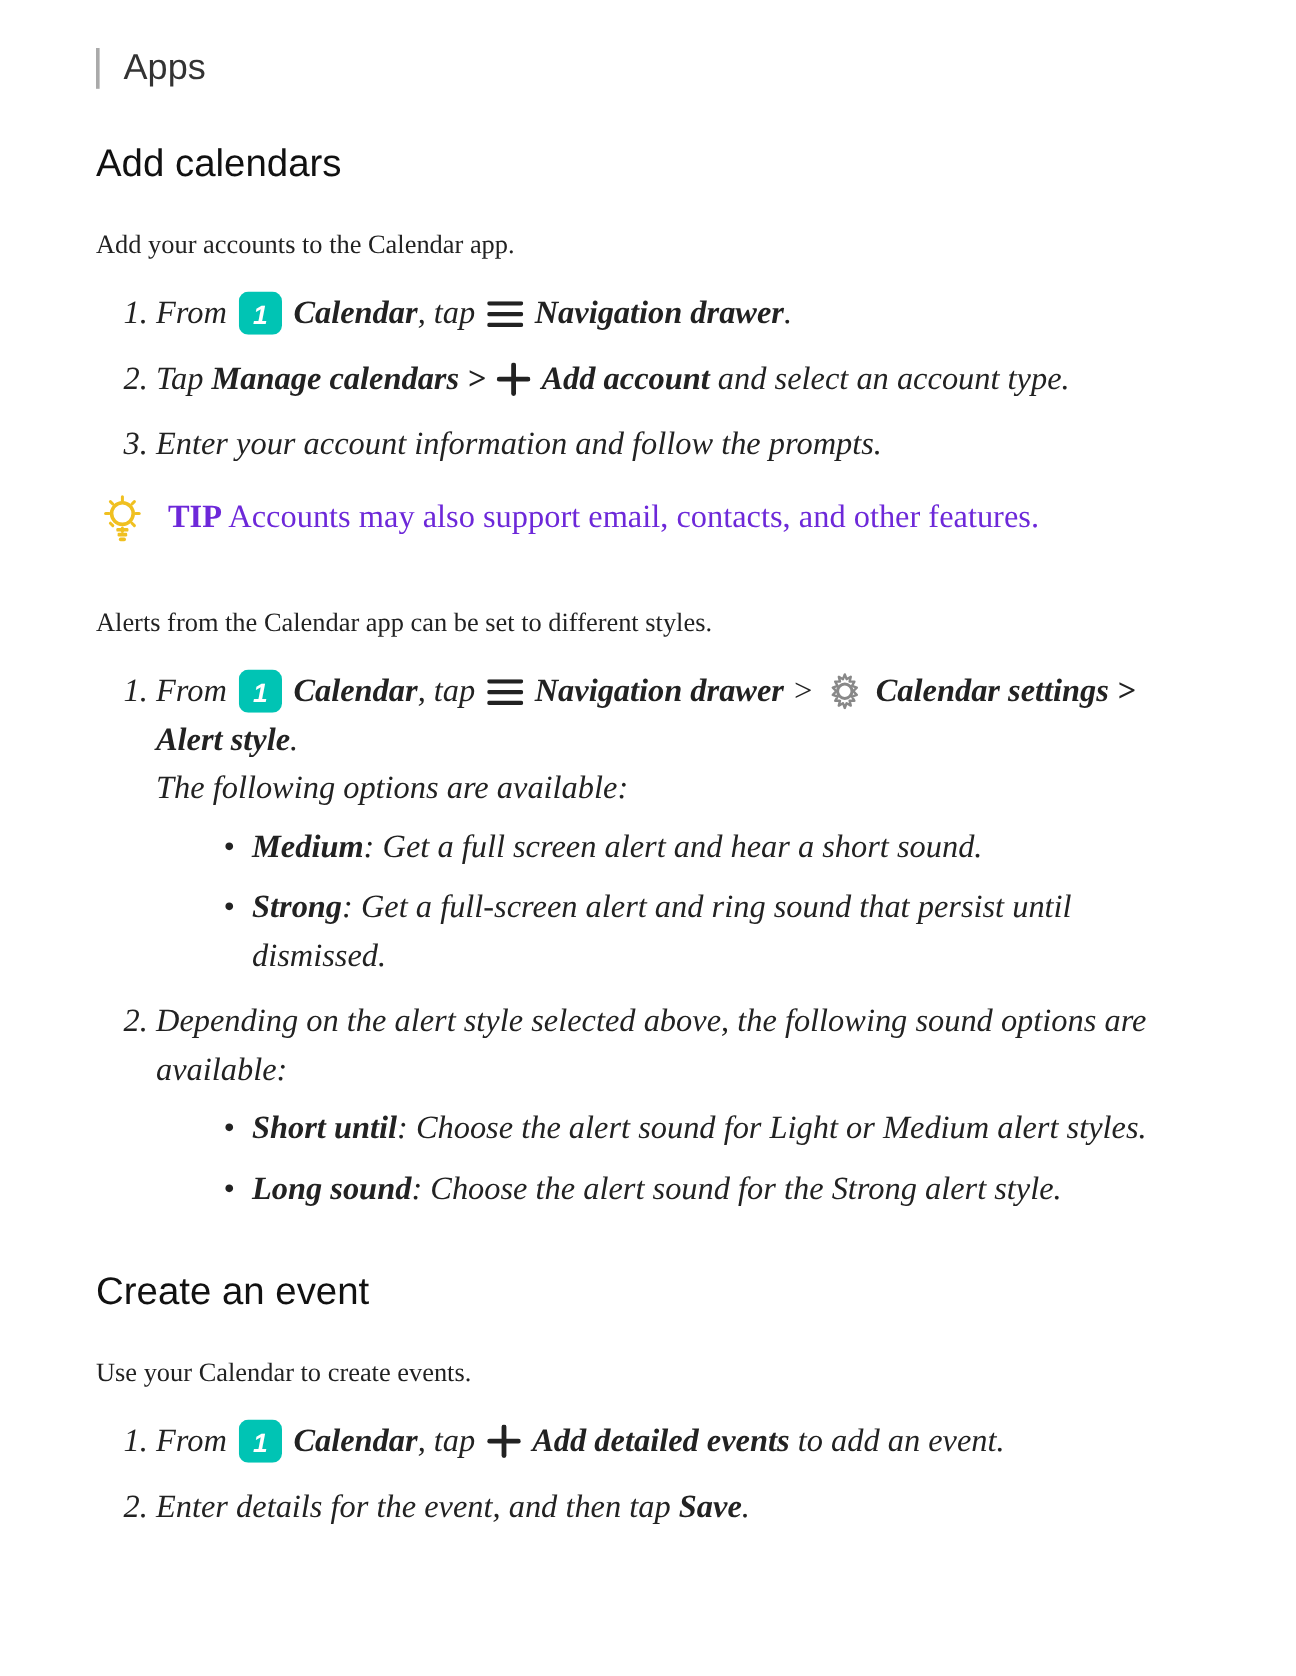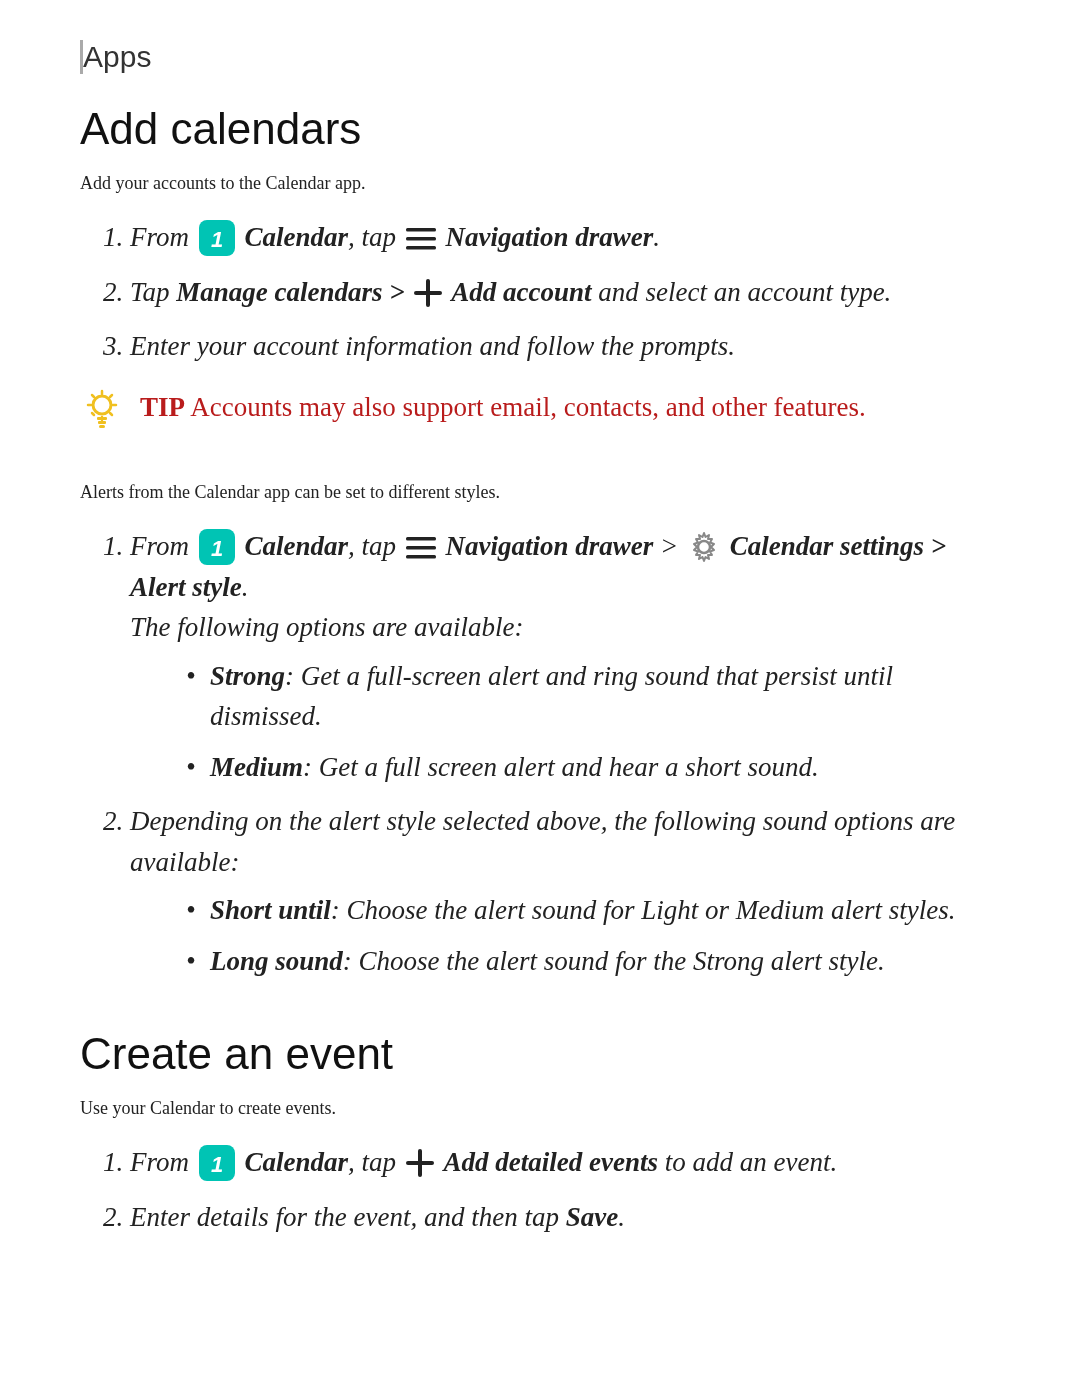--- a/index.html
+++ b/index.html
@@ -13,47 +13,49 @@
       min-height: 1397px;
       background: #ffffff;
       font-family: 'Georgia', serif;
       font-size: 28px;
       color: #1a1a1a;
       padding: 40px 80px 60px 80px;
     }
 
     .page-header {
       border-left: 3px solid #aaaaaa;
-      margin-bottom: 30px;
+      padding-left: 20px;
+      margin-bottom: 44px;
     }
 
     .page-header-title {
       font-family: Arial, sans-serif;
       font-size: 30px;
       font-weight: normal;
       color: #333;
     }
 
     .section {
       margin-bottom: 48px;
     }
 
     .section-title {
       font-family: Arial, sans-serif;
-      font-size: 44px;
+      font-size: 32px;
       font-weight: normal;
       color: #111;
       margin-bottom: 16px;
     }
 
     .section-intro {
-      font-size: 18px;
+      font-size: 22px;
       color: #222;
       margin-bottom: 20px;
       line-height: 1.5;
+      margin-top: 32px;
     }
 
     ol {
       padding-left: 50px;
       margin-bottom: 12px;
       font-style: italic;
     }
 
     ol li {
       font-size: 27px;
@@ -87,21 +89,21 @@
     .tip-box {
       display: flex;
       align-items: flex-start;
       gap: 16px;
       margin: 20px 0;
     }
 
     .tip-text {
       font-size: 27px;
       line-height: 1.5;
-      color: #b91c1c;
+      color: #6d28d9;
     }
 
     
     .calendar-icon {
       display: inline-block;
       width: 36px;
       height: 36px;
       vertical-align: middle;
       margin: 0 3px;
       position: relative;
@@ -225,22 +227,22 @@
         <rect y="18" width="30" height="3.5" rx="1.5" fill="#222"></rect>
       </svg>
       <strong>Navigation drawer</strong> &gt;
       <svg class="settings-icon" viewBox="0 0 32 32">
         <circle cx="16" cy="16" r="6" fill="none" stroke="#888" stroke-width="2.5"></circle>
         <path d="M16 2 L17.5 6 L21 4 L20 8 L24 8 L22 11.5 L26 13 L23 16 L26 19 L22 20.5 L24 24 L20 24 L21 28 L17.5 26 L16 30 L14.5 26 L11 28 L12 24 L8 24 L10 20.5 L6 19 L9 16 L6 13 L10 11.5 L8 8 L12 8 L11 4 L14.5 6 Z" fill="none" stroke="#888" stroke-width="2" stroke-linejoin="round"></path>
       </svg>
       <strong>Calendar settings &gt; Alert style</strong>.
       <br>The following options are available:
       <ul class="bullet-list">
+        <li><strong>Medium</strong>: Get a full screen alert and hear a short sound.</li>
         <li><strong>Strong</strong>: Get a full-screen alert and ring sound that persist until dismissed.</li>
-        <li><strong>Medium</strong>: Get a full screen alert and hear a short sound.</li>
       </ul>
     </li>
     <li>
       Depending on the alert style selected above, the following sound options are available:
       <ul class="bullet-list">
         <li><strong>Short until</strong>: Choose the alert sound for Light or Medium alert styles.</li>
         <li><strong>Long sound</strong>: Choose the alert sound for the Strong alert style.</li>
       </ul>
     </li>
   </ol>

